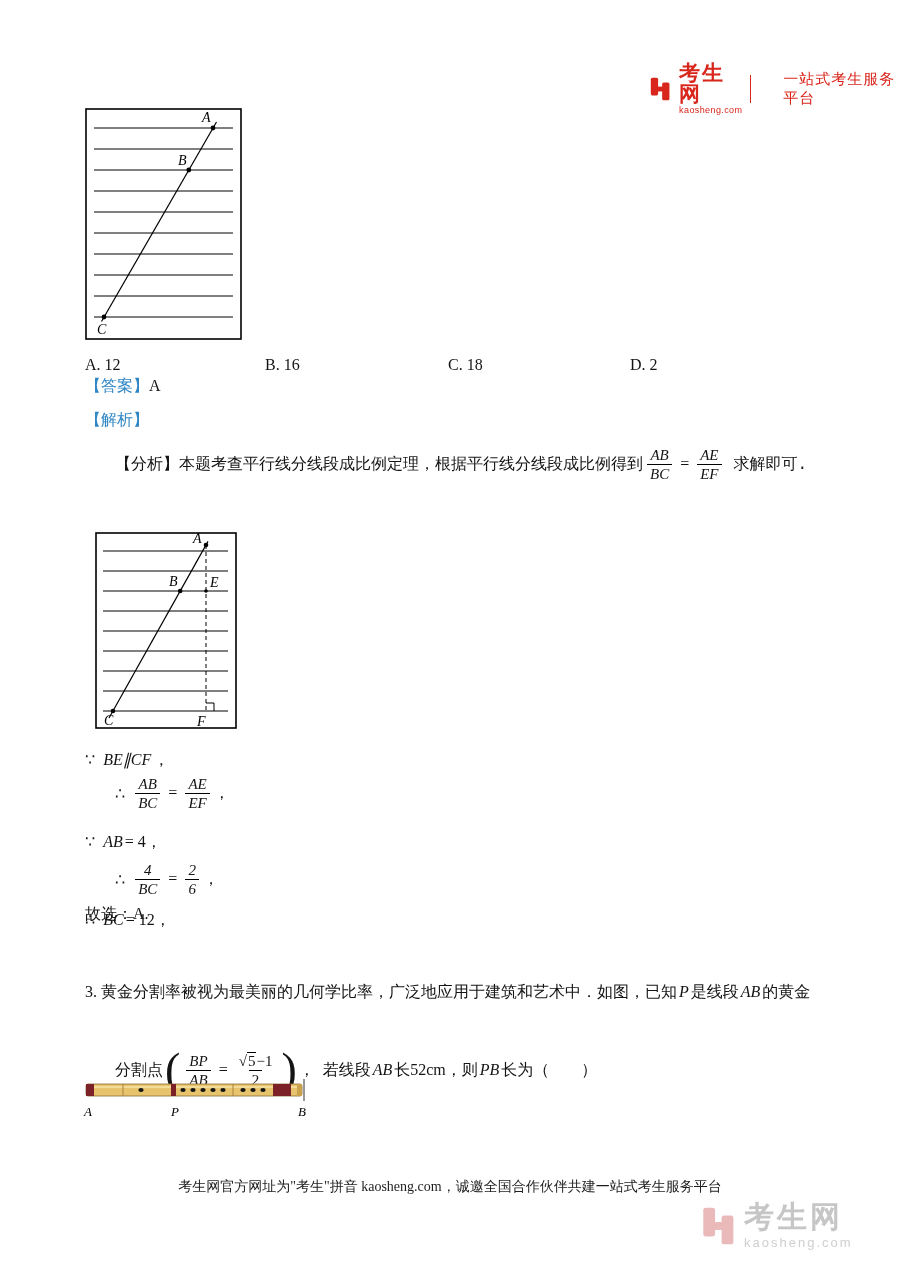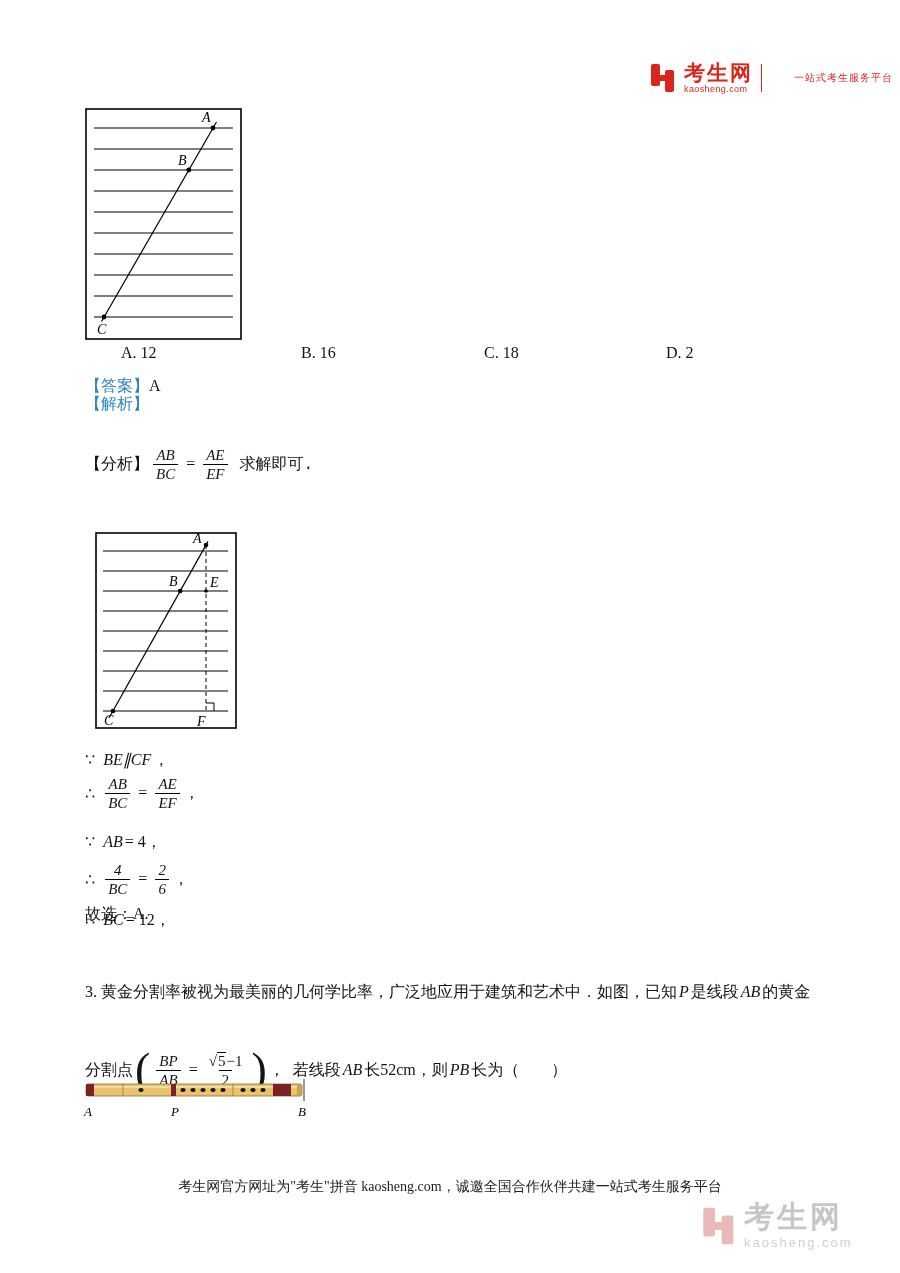--- a/index.html
+++ b/index.html
@@ -4,26 +4,26 @@
 <style>
   html,body{margin:0;padding:0;background:#fff;}
   .page{position:relative;width:900px;height:1273px;background:#fff;overflow:hidden;
         font-family:"Liberation Serif",serif;color:#141414;}
   
   .logo{position:absolute;left:650px;top:62px;display:flex;align-items:center;gap:8px;}
   .brand-block{display:flex;flex-direction:column;line-height:1;}
   .brand{font-family:"Liberation Sans",sans-serif;font-size:21px;font-weight:bold;color:#d9261c;letter-spacing:2px;}
   .brand-domain{font-family:"Liberation Sans",sans-serif;font-size:9px;color:#d9261c;margin-top:2px;letter-spacing:.4px;}
   .logo-divider{width:1px;height:28px;background:#d9261c;}
-  .tagline{font-family:"Liberation Sans",sans-serif;font-size:10px;color:#d9261c;letter-spacing:1px;margin-left:24px;}
+  .tagline{font-family:"Liberation Sans",sans-serif;font-size:15px;color:#d9261c;letter-spacing:1px;margin-left:24px;}
   
   .line{position:absolute;left:85px;font-size:16px;white-space:nowrap;color:#141414;}
-  .mathline{display:flex;align-items:center;}
+  .mathline{display:flex;align-items:center;margin-left:30px;}
   .choices{position:absolute;left:85px;top:344px;width:740px;height:22px;font-size:16px;}
-  .choice{position:absolute;top:0;margin-left:36px;}
+  .choice{position:absolute;top:12px;}
   .blue{color:#2f86c4;font-family:Liberation Serif, serif;}
   .mi{font-style:italic;margin:0 2px;}
   .rel{margin-right:6px;}
   .eq{margin:0 4px;}
   .frac{display:inline-flex;flex-direction:column;align-items:center;margin:0 4px;
         font-size:15px;line-height:1.2;font-style:italic;}
   .frac .fnum{padding:0 3px;}
   .frac .fden{padding:0 3px;border-top:1px solid #000;}
   .sqrt-frac{font-style:normal;}
   .rad{border-top:1px solid #000;padding:0 1px;}
@@ -85,26 +85,27 @@
     <span class="choice" style="left:0">A. 12</span>
     <span class="choice" style="left:180px">B. 16</span>
     <span class="choice" style="left:363px">C. 18</span>
     <span class="choice" style="left:545px">D. 2</span>
   </div>
 
   <div class="line" style="top:376px">
     <span class="blue">【答案】</span><span>A</span>
   </div>
 
-  <div class="line" style="top:394px">
+  <div class="line" style="top:410px">
     <span class="blue">【解析】</span>
   </div>
 
   <div class="line mathline" style="top:440px;height:48px">
     <span>【分析】</span>
+    <span>本题考查平行线分线段成比例定理，根据平行线分线段成比例得到</span>
     <span class="frac">
         <span class="fnum">AB</span>
         <span class="fden">BC</span>
       </span>
     <span class="eq">=</span>
     <span class="frac">
         <span class="fnum">AE</span>
         <span class="fden">EF</span>
       </span>
     <span class="gap-left">求解即可.</span>

